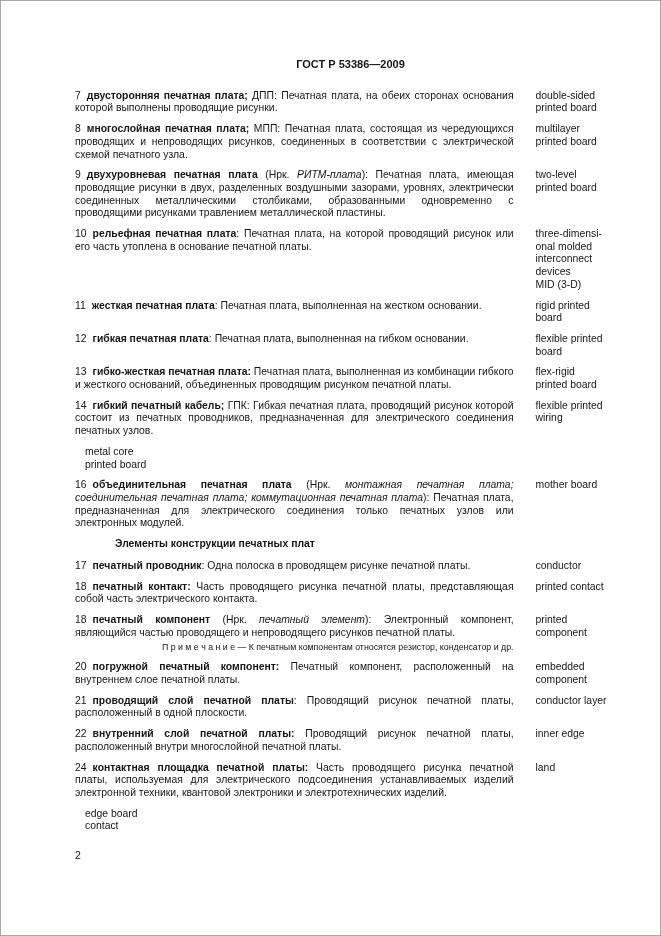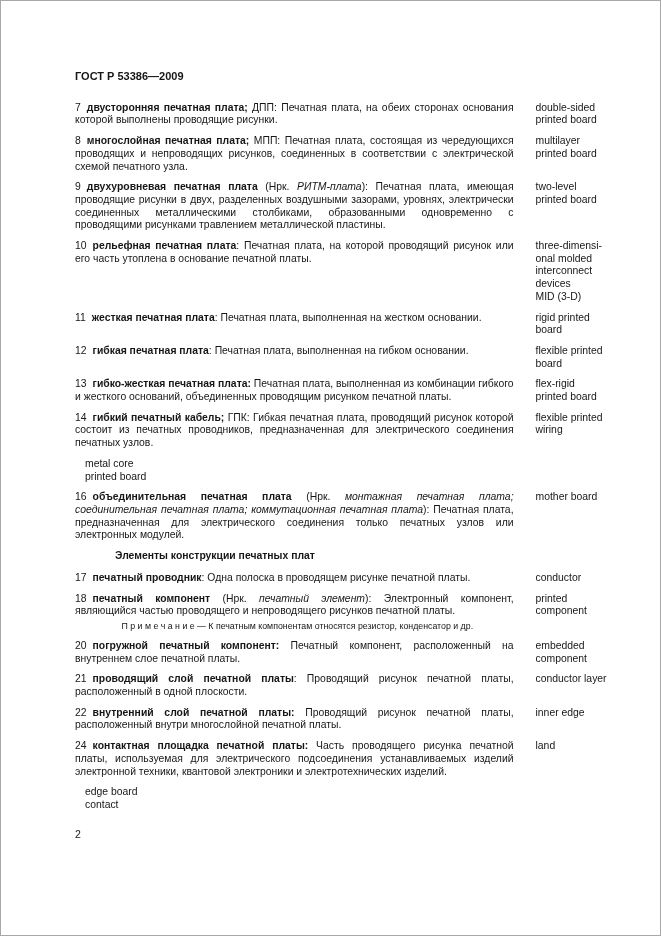--- a/index.html
+++ b/index.html
@@ -13,34 +13,35 @@
     padding: 57px 34px 0 74px;
     font-family: "Liberation Sans", "DejaVu Sans", sans-serif;
     font-size: 10.4px;
     line-height: 12.7px;
     color: #161616;
     overflow: hidden;
   }
   .doc-header {
     font-weight: bold;
     font-size: 11px;
-    margin: 12px 0 19px 0;
+    margin: 0 0 19px 0;
+    text-align: center;
   }
   .entry { display: flex; margin-bottom: 8px; gap: 12px; }
   .ru { width: 446px; }
   .def { margin: 0; text-align: justify; }
   .num { margin-right: 6px; }
   .bold { font-weight: bold; }
   .italic { font-style: italic; }
   .normal { font-weight: normal; font-style: normal; }
   .note {
     margin: 3px 0 0 0;
     font-size: 8.8px;
     line-height: 11px;
-    text-align: center;
+    text-align: right;
     padding-left: 6px;
   }
   .en {
     width: 92px;
     margin-left: 10px;
     white-space: pre-line;
     text-align: left;
   }
   .section-heading {
     font-weight: bold;
@@ -127,20 +128,26 @@
       </div>
       <div class="section-heading">Элементы конструкции печатных плат</div>
       <div class="entry">
         <div class="ru">
           <p class="def"><span class="num">17</span><span class="bold">печатный проводник</span><span class="normal">: Одна полоска в проводящем рисунке печатной платы.</span></p>
         </div>
         <div class="en">conductor</div>
       </div>
       <div class="entry">
         <div class="ru">
+          <p class="def"><span class="num">18</span><span class="bold">печатный контакт:</span><span class="normal"> Часть проводящего рисунка печатной платы, представляющая собой часть электрического контакта.</span></p>
+        </div>
+        <div class="en">printed contact</div>
+      </div>
+      <div class="entry">
+        <div class="ru">
           <p class="def"><span class="num">18</span><span class="bold">печатный компонент</span><span class="normal"> (Нрк. </span><span class="italic">печатный элемент</span><span class="normal">): Электронный компонент, являющийся частью проводящего и непроводящего рисунков печатной платы.</span></p>
           <p class="note">П р и м е ч а н и е — К печатным компонентам относятся резистор, конденсатор и др.</p>
         </div>
         <div class="en">printed
 component</div>
       </div>
       <div class="entry">
         <div class="ru">
           <p class="def"><span class="num">20</span><span class="bold">погружной печатный компонент:</span><span class="normal"> Печатный компонент, расположенный на внутреннем слое печатной платы.</span></p>
         </div>

